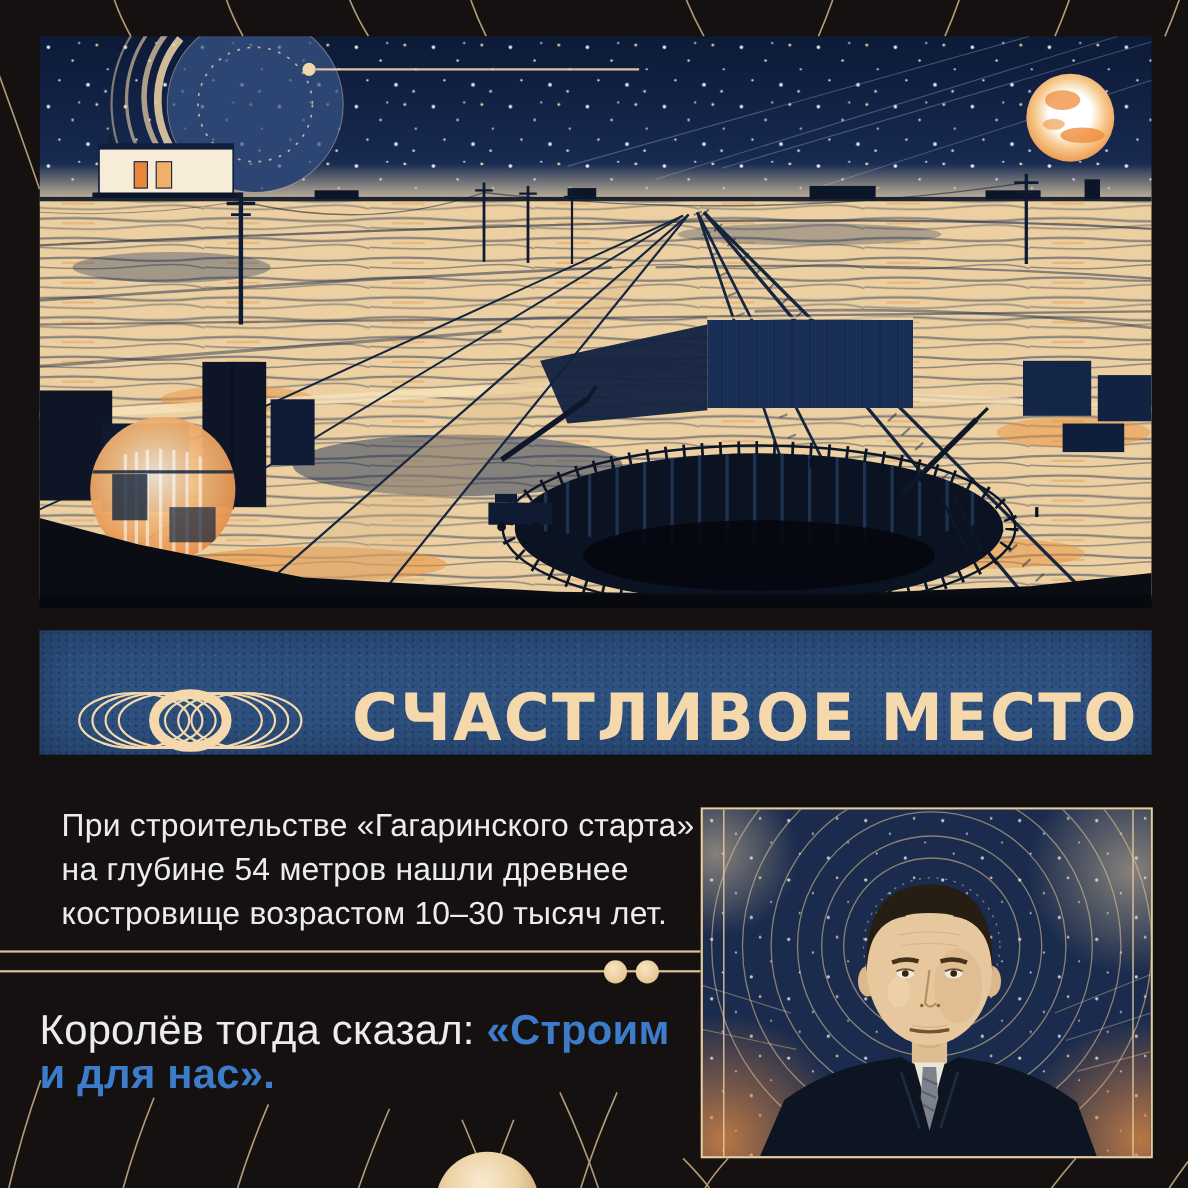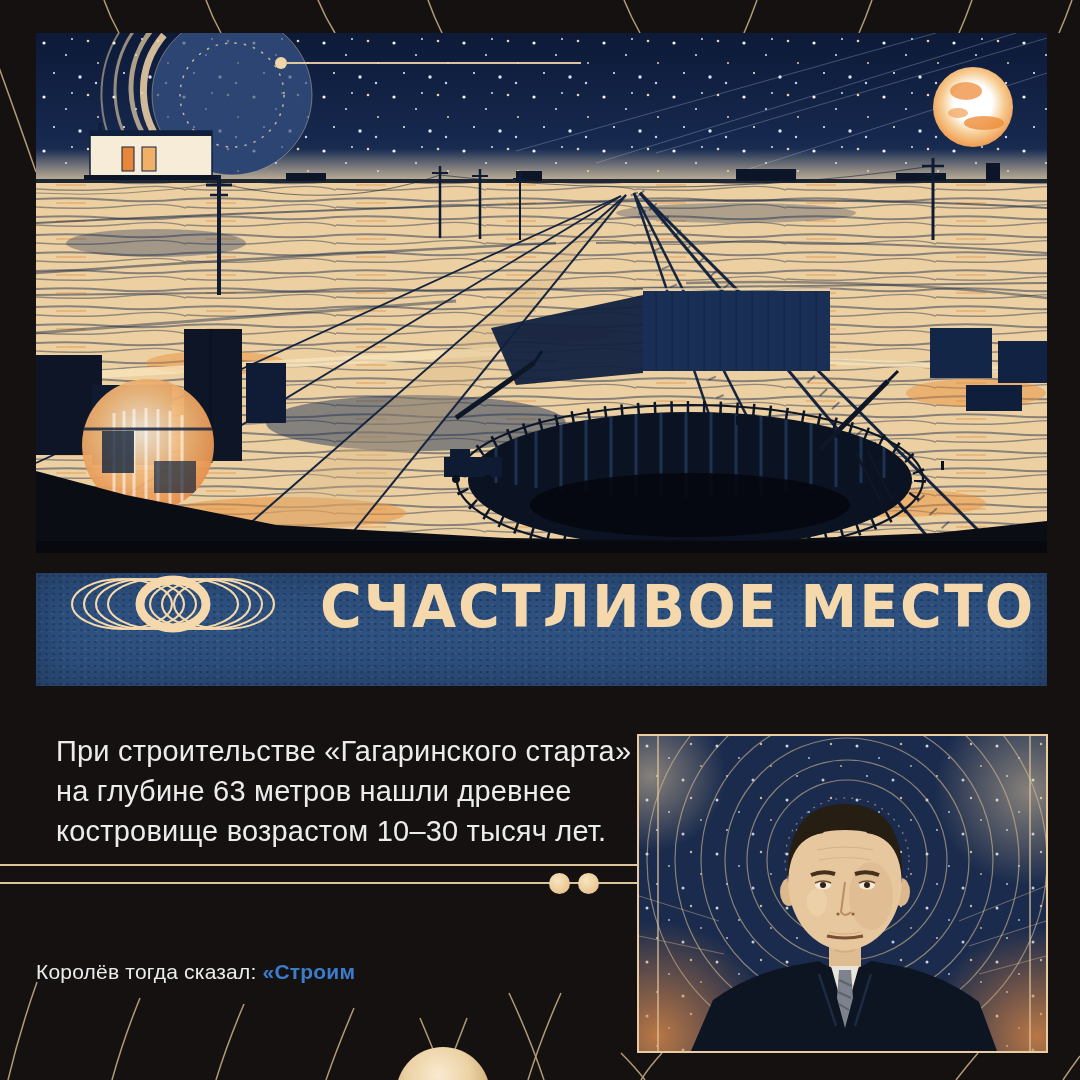--- a/index.html
+++ b/index.html
@@ -6,34 +6,34 @@
   .card{position:relative;width:1080px;height:1080px;background:#141110;overflow:hidden;
         font-family:"Liberation Sans","DejaVu Sans",sans-serif;}
   .deco{position:absolute;left:0;top:0;z-index:0;}
   .hero{position:absolute;left:36px;top:33px;width:1011px;height:520px;z-index:1;}
   .banner{position:absolute;left:36px;top:573px;width:1011px;height:113px;z-index:1;
           background-color:#2e517f;
           background-image:radial-gradient(rgba(14,32,60,.38) 1px,transparent 1.6px),
                            radial-gradient(rgba(220,235,255,.07) 1px,transparent 1.6px);
           background-size:7px 6px,11px 9px;
           box-shadow:inset 0 0 40px rgba(10,22,44,.45);
-          display:flex;align-items:flex-start;}
+          display:flex;align-items:flex-end;}
   .banner-icon{margin-left:34px;flex:0 0 auto;}
   .banner-title{margin:0 0 0 44px;font-family:"DejaVu Sans","Liberation Sans",sans-serif;
           font-weight:700;font-size:57px;letter-spacing:2px;color:#f5d9ac;
           transform:scaleY(1.04);white-space:nowrap;}
   .intro{position:absolute;left:36px;top:731px;z-index:2;font-size:29px;line-height:40px;
           color:#ececec;letter-spacing:.2px;margin-left:20px;}
   .rule{position:absolute;left:0;height:2px;width:637px;background:#e7cda2;opacity:.95;z-index:1;}
   .rule1{top:864px;} .rule2{top:882px;}
   .dot{position:absolute;width:21px;height:21px;border-radius:50%;top:873px;z-index:2;
           background:radial-gradient(circle at 40% 35%,#f9e6c0,#e9c astro,#e0b87f);
           background:radial-gradient(circle at 40% 35%,#f9e6c0,#e0b87f);}
   .dot1{left:549px;} .dot2{left:578px;}
-  .quote{position:absolute;left:36px;top:952px;z-index:2;font-size:21px;line-height:40px;
+  .quote{position:absolute;left:36px;top:917px;z-index:2;font-size:38px;line-height:40px;
           letter-spacing:.2px;color:#ececec;}
   .quote .hl{color:#3c7ccb;font-weight:700;}
   .portrait-frame{position:absolute;left:637px;top:734px;width:411px;height:319px;z-index:1;
           box-sizing:border-box;border:2px solid #e9cda0;background:#101b33;}
   .portrait-frame svg{display:block;}
 </style>
 </head>
 <body>
 
 <div class="card">
@@ -339,33 +339,34 @@
         <ellipse cx="142" cy="31" rx="50" ry="25"></ellipse>
         <ellipse cx="154" cy="31" rx="50" ry="25"></ellipse>
       </g>
       <ellipse cx="103" cy="31" rx="33" ry="24" stroke="#f5d9ac" stroke-width="9" fill="none"></ellipse>
     </svg>
     <h1 class="banner-title">СЧАСТЛИВОЕ МЕСТО</h1>
   </div>
 
   <div class="intro">
     <div>При строительстве «Гагаринского старта»</div>
-    <div>на глубине 63 метров нашли древнее</div>
+    <div>на глубине 54 метров нашли древнее</div>
     <div>костровище возрастом 10–30 тысяч лет.</div>
   </div>
 
   <div class="rule rule1"></div>
   <div class="rule rule2"></div>
   <div class="dot dot1"></div>
   <div class="dot dot2"></div>
 
   <div class="quote">
     <div>
       <span>Королёв тогда сказал: </span><span class="hl">«Строим</span>
     </div>
+    <div class="hl">и для нас».</div>
   </div>
 
   <div class="portrait-frame">
     <svg width="407" height="315" viewBox="0 0 407 315">
       <defs>
         <pattern id="stars2" width="70" height="54" patternUnits="userSpaceOnUse">
           <circle cx="8" cy="10" r="1.5" fill="#ffffff"></circle>
             <circle cx="30" cy="22" r="1" fill="#cfe0ff"></circle>
           <circle cx="52" cy="8" r="1.2" fill="#f4dcae"></circle>
             <circle cx="18" cy="40" r="0.9" fill="#ffffff"></circle>

